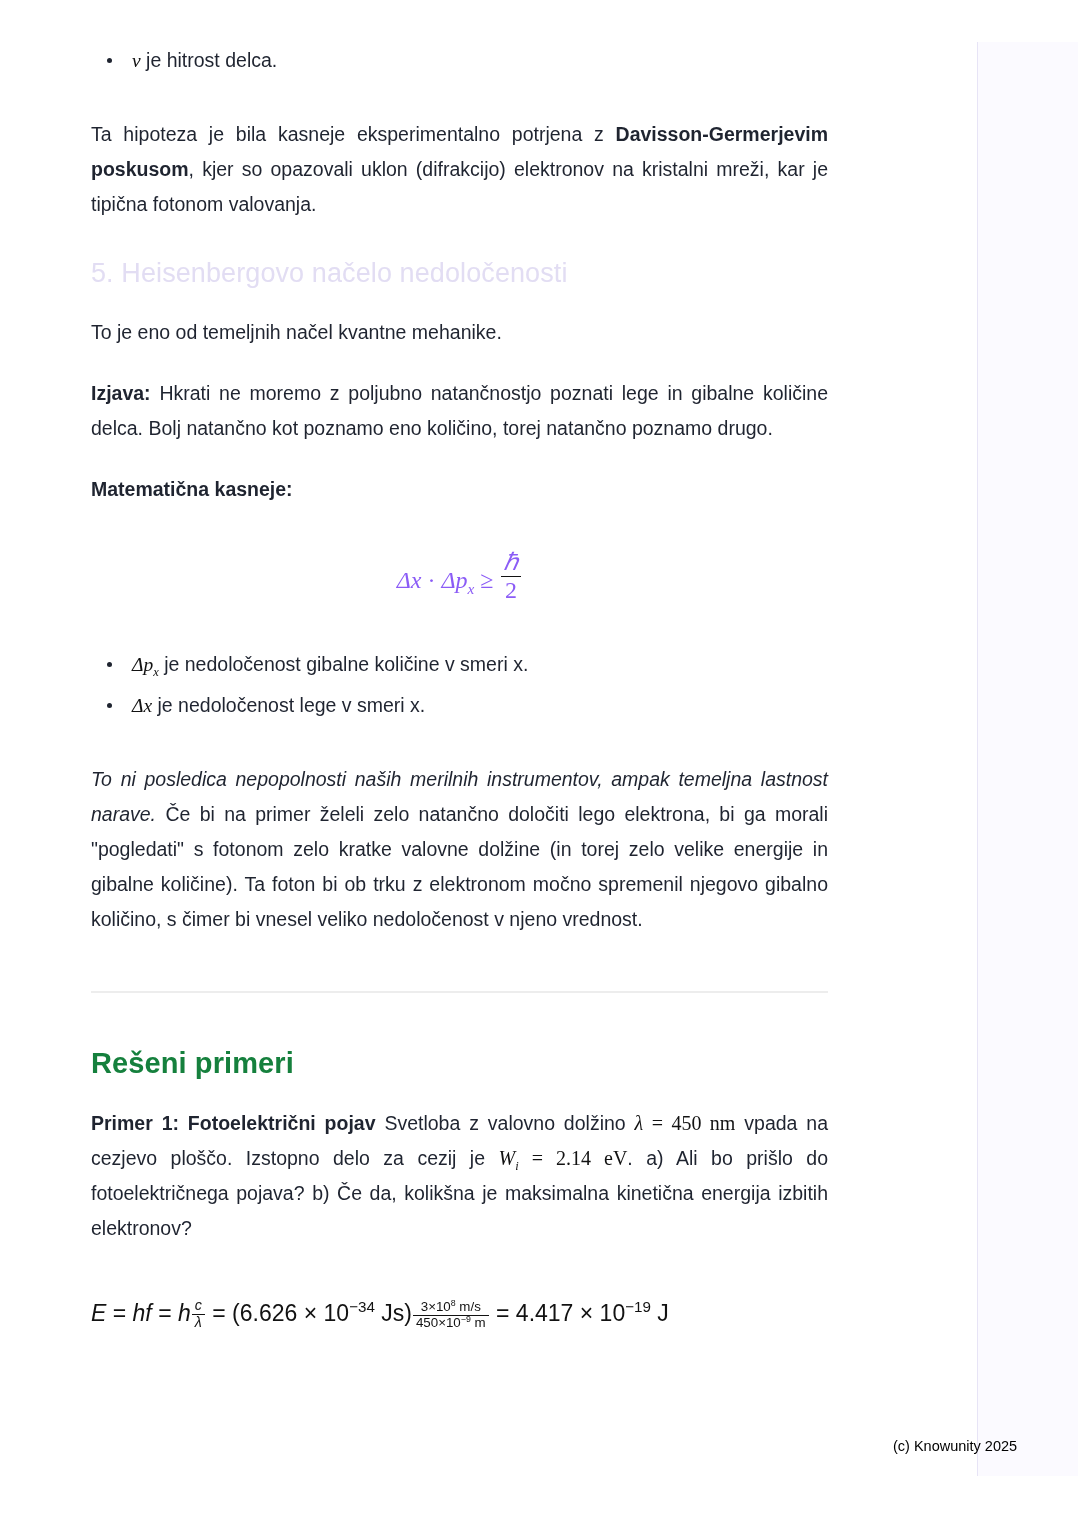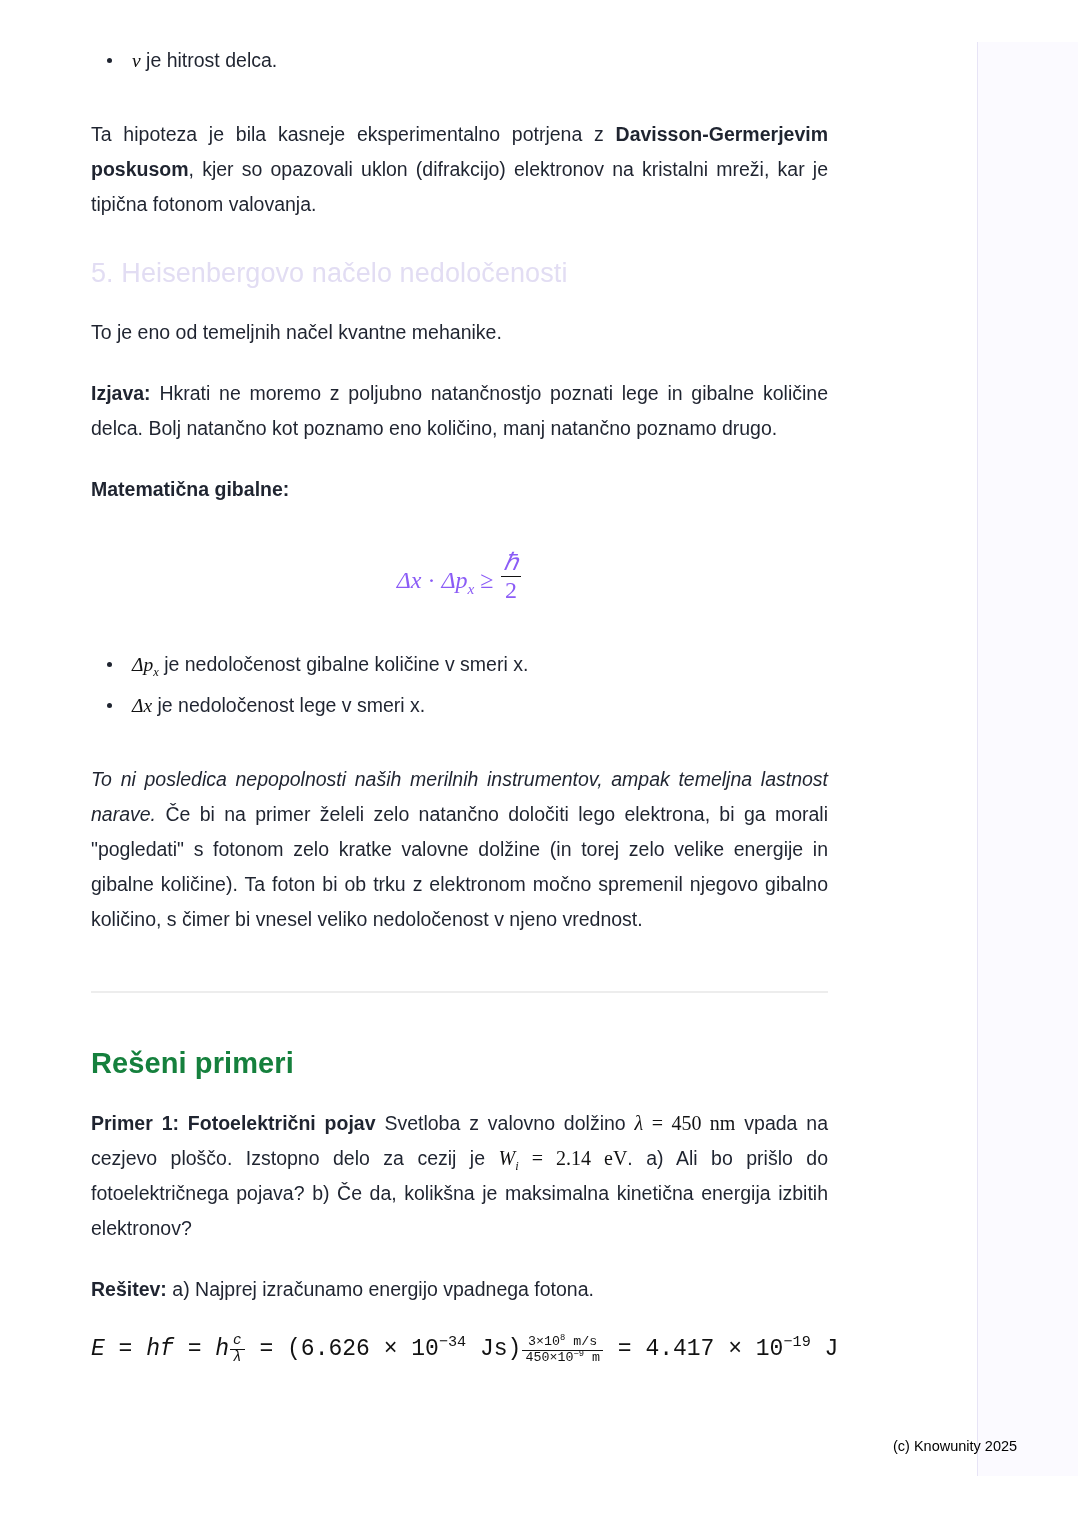--- a/index.html
+++ b/index.html
@@ -141,21 +141,21 @@
 
   sup.ex { font-size: 0.66em; vertical-align: super; line-height: 0; }
   sub.ix { font-size: 0.64em; vertical-align: sub; line-height: 0; font-style: italic; }
 
   .inline-math {
     font-family: "Liberation Serif", serif;
     font-size: 20px;
     color: #121212;
   }
   .eq-line {
-    font-family: Liberation Mono, monospace;
+    font-family: Liberation Sans, sans-serif;
     font-size: 23px;
     color: #121212;
     white-space: nowrap;
   }
 
   
   .footer {
     position: absolute;
     left: 893px;
     top: 1438px;
@@ -186,25 +186,25 @@
     <div class="gap-lg"></div>
 
     <h2 class="sec-light">5. Heisenbergovo načelo nedoločenosti</h2>
 
     <div class="gap-md"></div>
 
     <p class="body">To je eno od temeljnih načel kvantne mehanike.</p>
 
     <div class="gap-md"></div>
 
-    <p class="body"><b>Izjava:</b><span> Hkrati ne moremo z poljubno natančnostjo poznati lege in gibalne količine delca. Bolj natančno kot poznamo eno količino, manj natančno poznamo drugo.</span></p>
-
-    <div class="gap-md"></div>
-
-    <p class="body"><b>Matematična gibalne:</b></p>
+    <p class="body"><b>Izjava:</b><span> Hkrati ne moremo z poljubno natančnostjo poznati lege in gibalne količine delca. Bolj natančno kot poznamo eno količino, torej natančno poznamo drugo.</span></p>
+
+    <div class="gap-md"></div>
+
+    <p class="body"><b>Matematična kasneje:</b></p>
 
     <div class="gap-lg"></div>
 
     <div class="display-eq">
       <span class="mi">Δx</span>
       <span>·</span>
       <span class="mi">Δp</span><sub class="ix">x</sub>
       <span>≥</span>
       <span class="frac">
         <span class="num mi">ℏ</span>
@@ -236,21 +236,20 @@
     <div class="gap-sm"></div>
 
     <h2 class="sec-strong">Rešeni primeri</h2>
 
     <div class="gap-md"></div>
 
     <p class="body"><b>Primer 1: Fotoelektrični pojav</b><span> Svetloba z valovno dolžino </span><span class="inline-math mi">λ</span><span class="inline-math"> = 450 nm</span><span> vpada na cezjevo ploščo. Izstopno delo za cezij je </span><span class="inline-math mi">W</span><sub class="ix inline-math">i</sub><span class="inline-math"> = 2.14 eV</span><span>. a) Ali bo prišlo do fotoelektričnega pojava? b) Če da, kolikšna je maksimalna kinetična energija izbitih elektronov?</span></p>
 
     <div class="gap-md"></div>
 
-    <p class="body"><b>Rešitev:</b><span> a) Najprej izračunamo energijo vpadnega fotona.</span></p>
 
     <div class="gap-md"></div>
 
     <div class="eq-line"><span class="mi">E</span><span> = </span><span class="mi">hf</span><span> = </span><span class="mi">h</span><span class="frac small"><span class="num mi">c</span><span class="den mi">λ</span></span><span> = (6.626 × 10</span><sup class="ex">−34</sup><span> Js)</span><span class="frac tiny"><span class="num"><span>3×10</span><sup class="ex">8</sup><span> m/s</span></span><span class="den"><span>450×10</span><sup class="ex">−9</sup><span> m</span></span></span><span> = 4.417 × 10</span><sup class="ex">−19</sup><span> J</span></div>
 
   </div>
 </div>
 
 <div class="footer">(c) Knowunity 2025</div>
 

